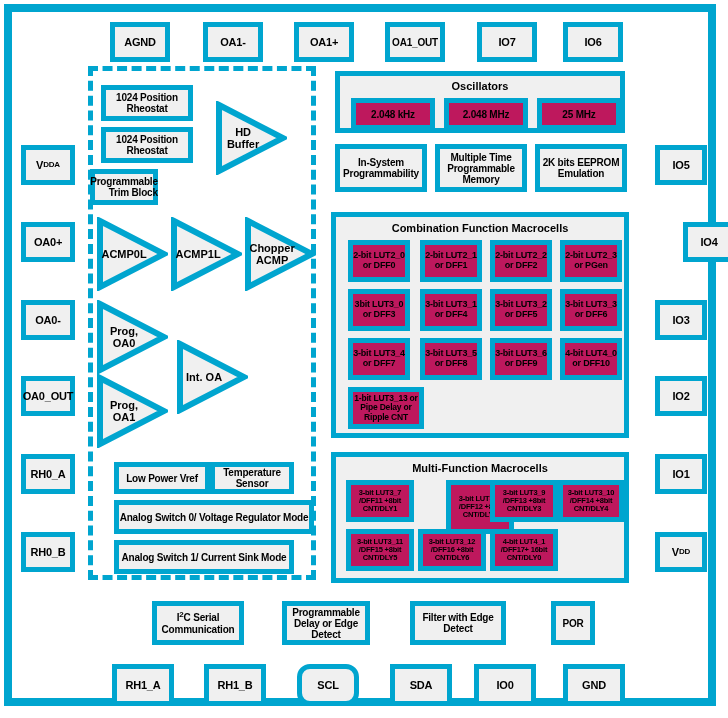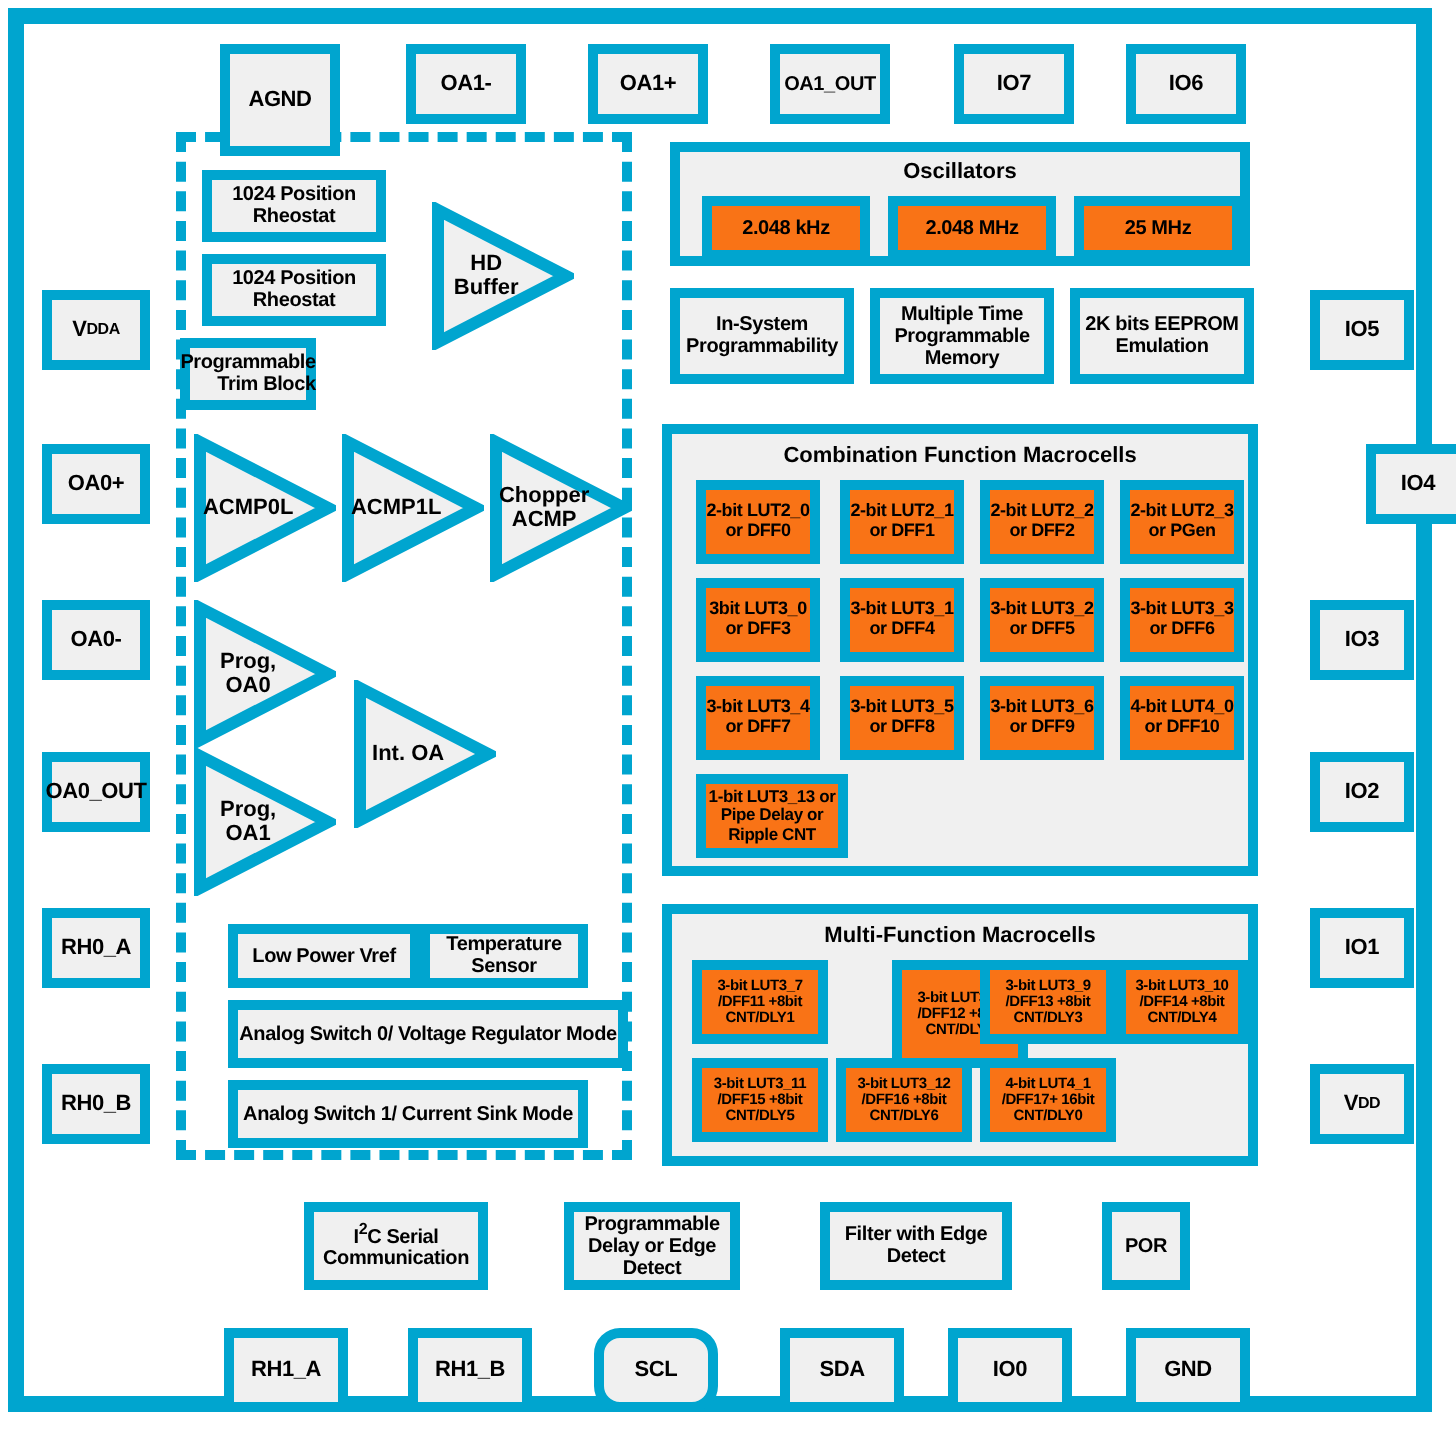--- a/index.html
+++ b/index.html
@@ -45,21 +45,21 @@
     background: #F0F0F0;
     color: #000000;
     font-weight: bold;
     display: flex;
     align-items: center;
     justify-content: center;
     text-align: center;
     line-height: 1.1;
     letter-spacing: -0.2px;
   }
-  .blk.white { background: #f97316; }
+  .blk.white { background: #be185d; }
   .pin { font-size: 11px; }
   .pin sub { font-size: 8px; }
   .sup { font-size: 8px; vertical-align: super; }
   
   .group {
     position: absolute;
     box-sizing: border-box;
     border: 5px solid #00A5CF;
     background: #F0F0F0;
   }
@@ -100,21 +100,21 @@
 </style>
 </head>
 <body>
 
 <div id="chip">
 
   <div id="outer-frame"></div>
 
   <div id="analog-domain"></div>
 
-  <div class="blk pin" style="left:110px;top:22px;width:60px;height:56px;">AGND</div>
+  <div class="blk pin" style="left:110px;top:22px;width:60px;height:40px;">AGND</div>
   <div class="blk pin" style="left:203px;top:22px;width:60px;height:40px;">OA1-</div>
   <div class="blk pin" style="left:294px;top:22px;width:60px;height:40px;">OA1+</div>
   <div class="blk pin" style="left:385px;top:22px;width:60px;height:40px;font-size:10px;">OA1_OUT</div>
   <div class="blk pin" style="left:477px;top:22px;width:60px;height:40px;">IO7</div>
   <div class="blk pin" style="left:563px;top:22px;width:60px;height:40px;">IO6</div>
 
   <div class="blk pin" style="left:21px;top:145px;width:54px;height:40px;">
     <span>V</span>
       <sub>DDA</sub>
   </div>

